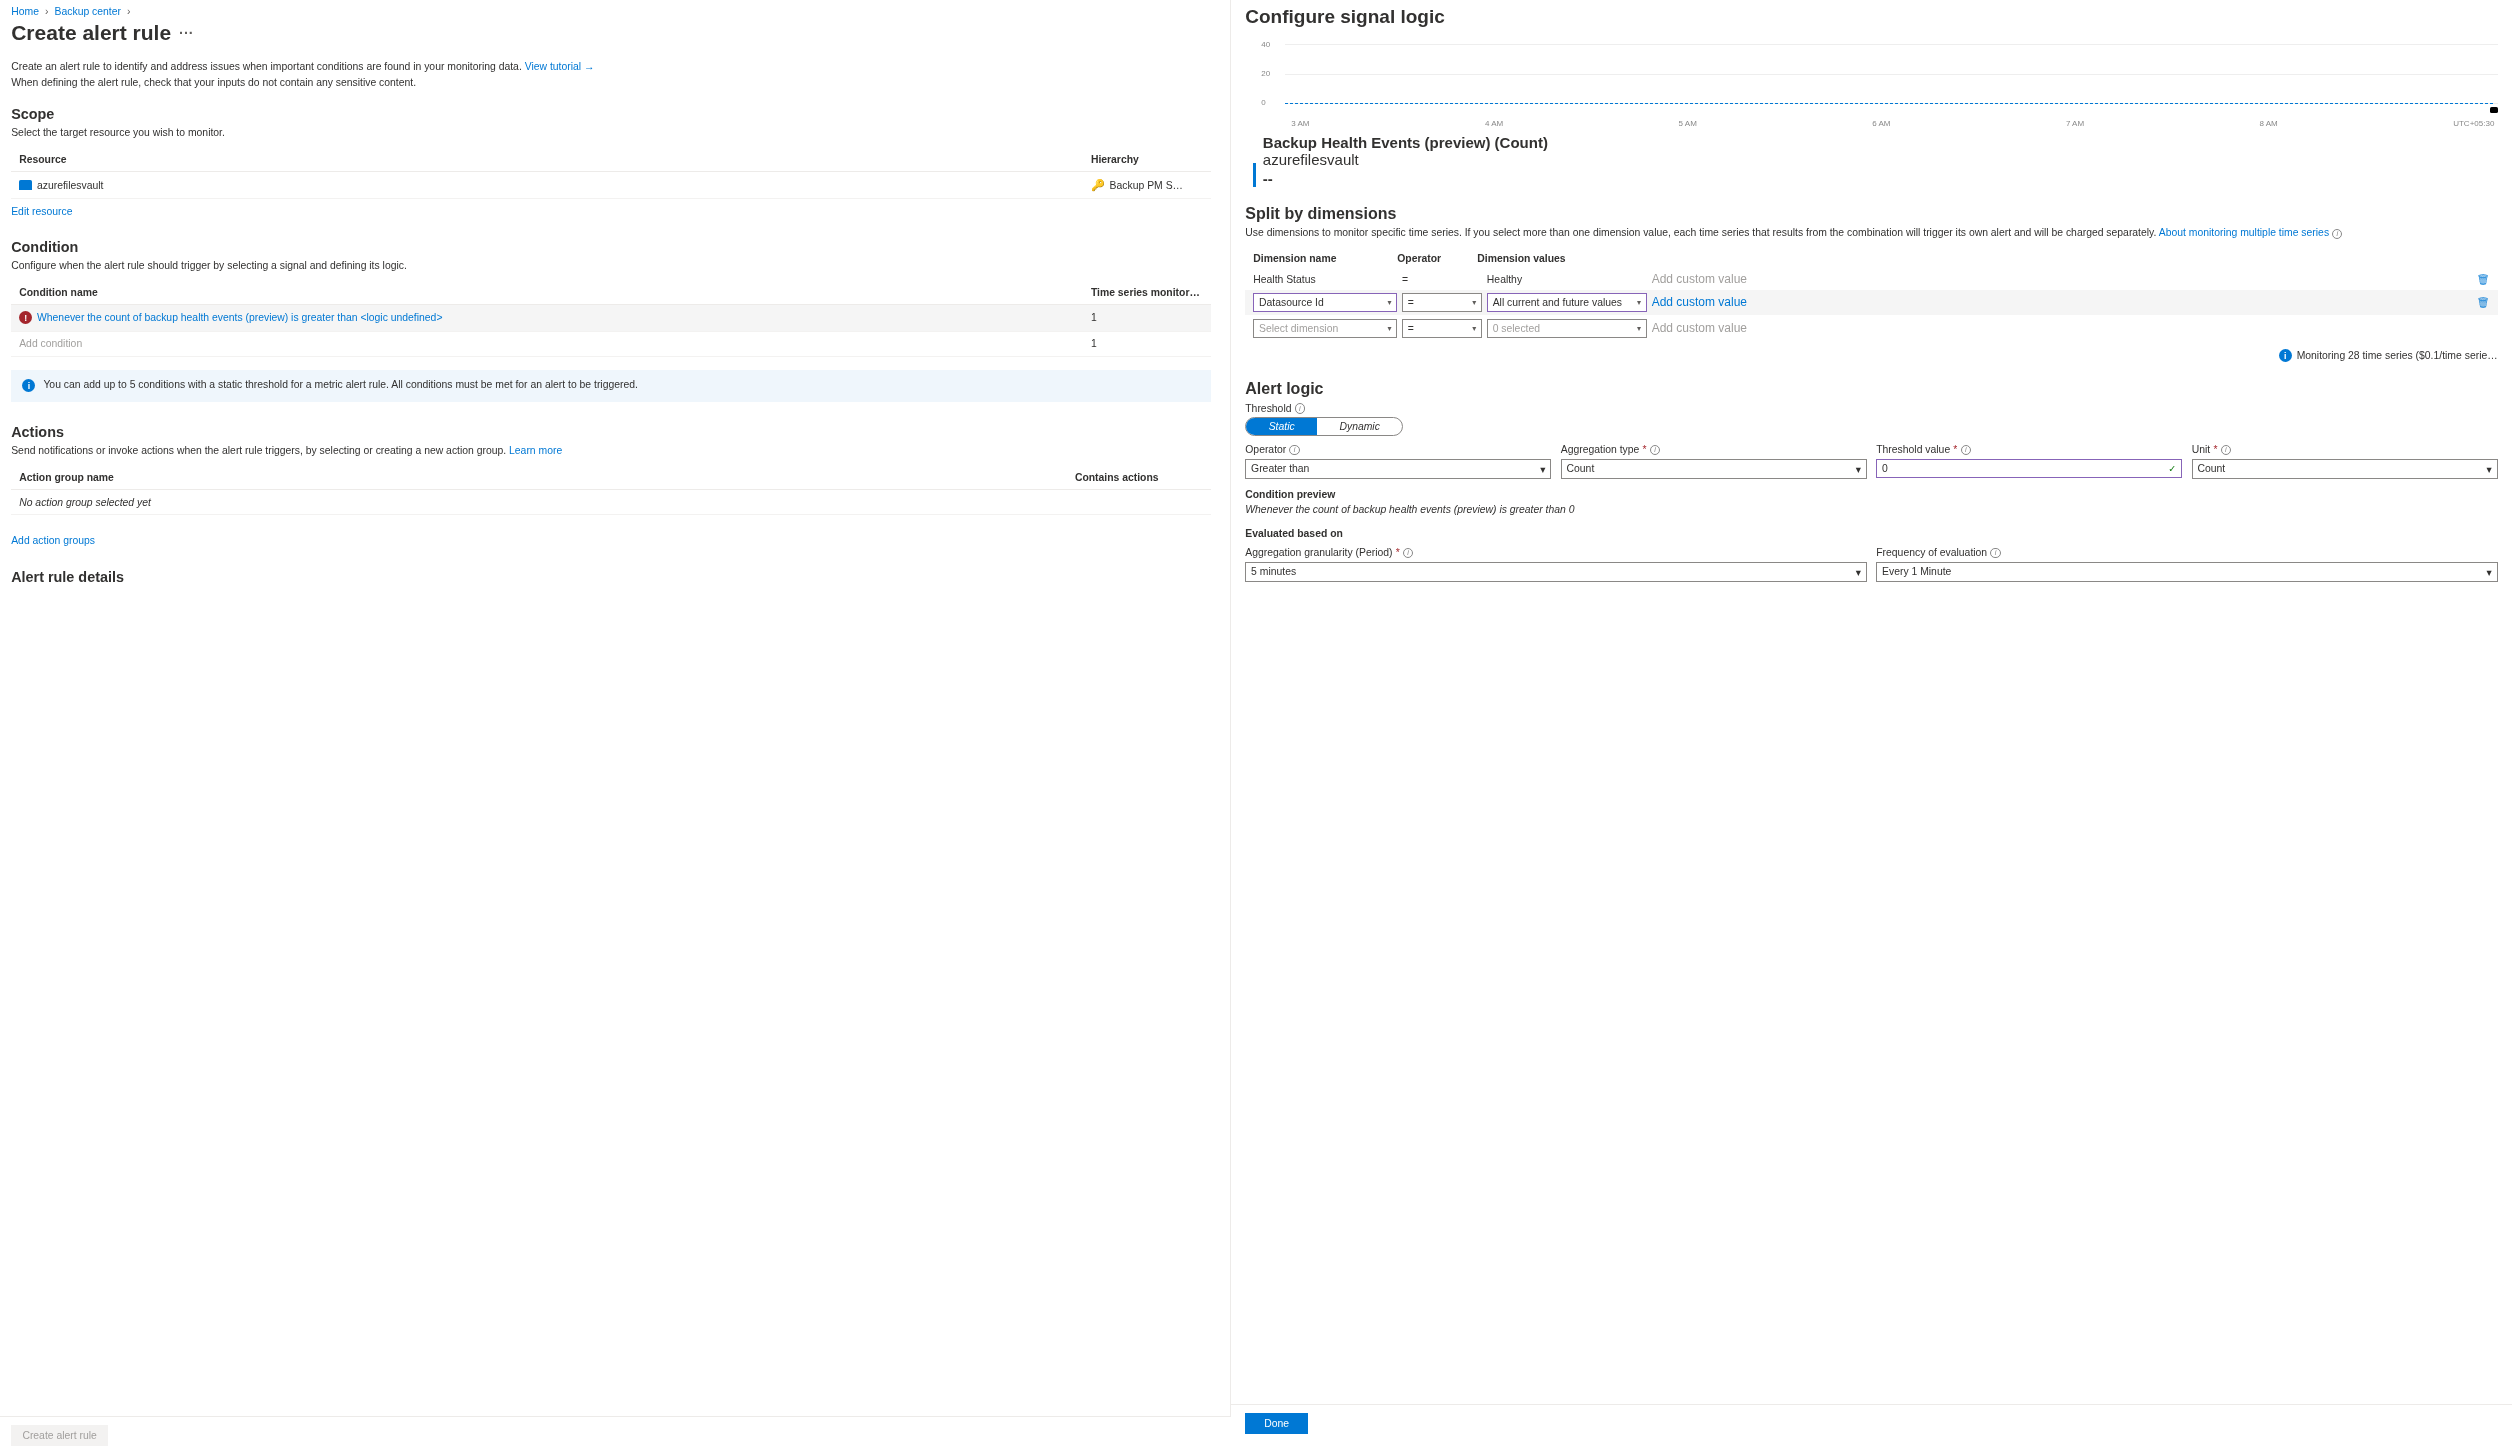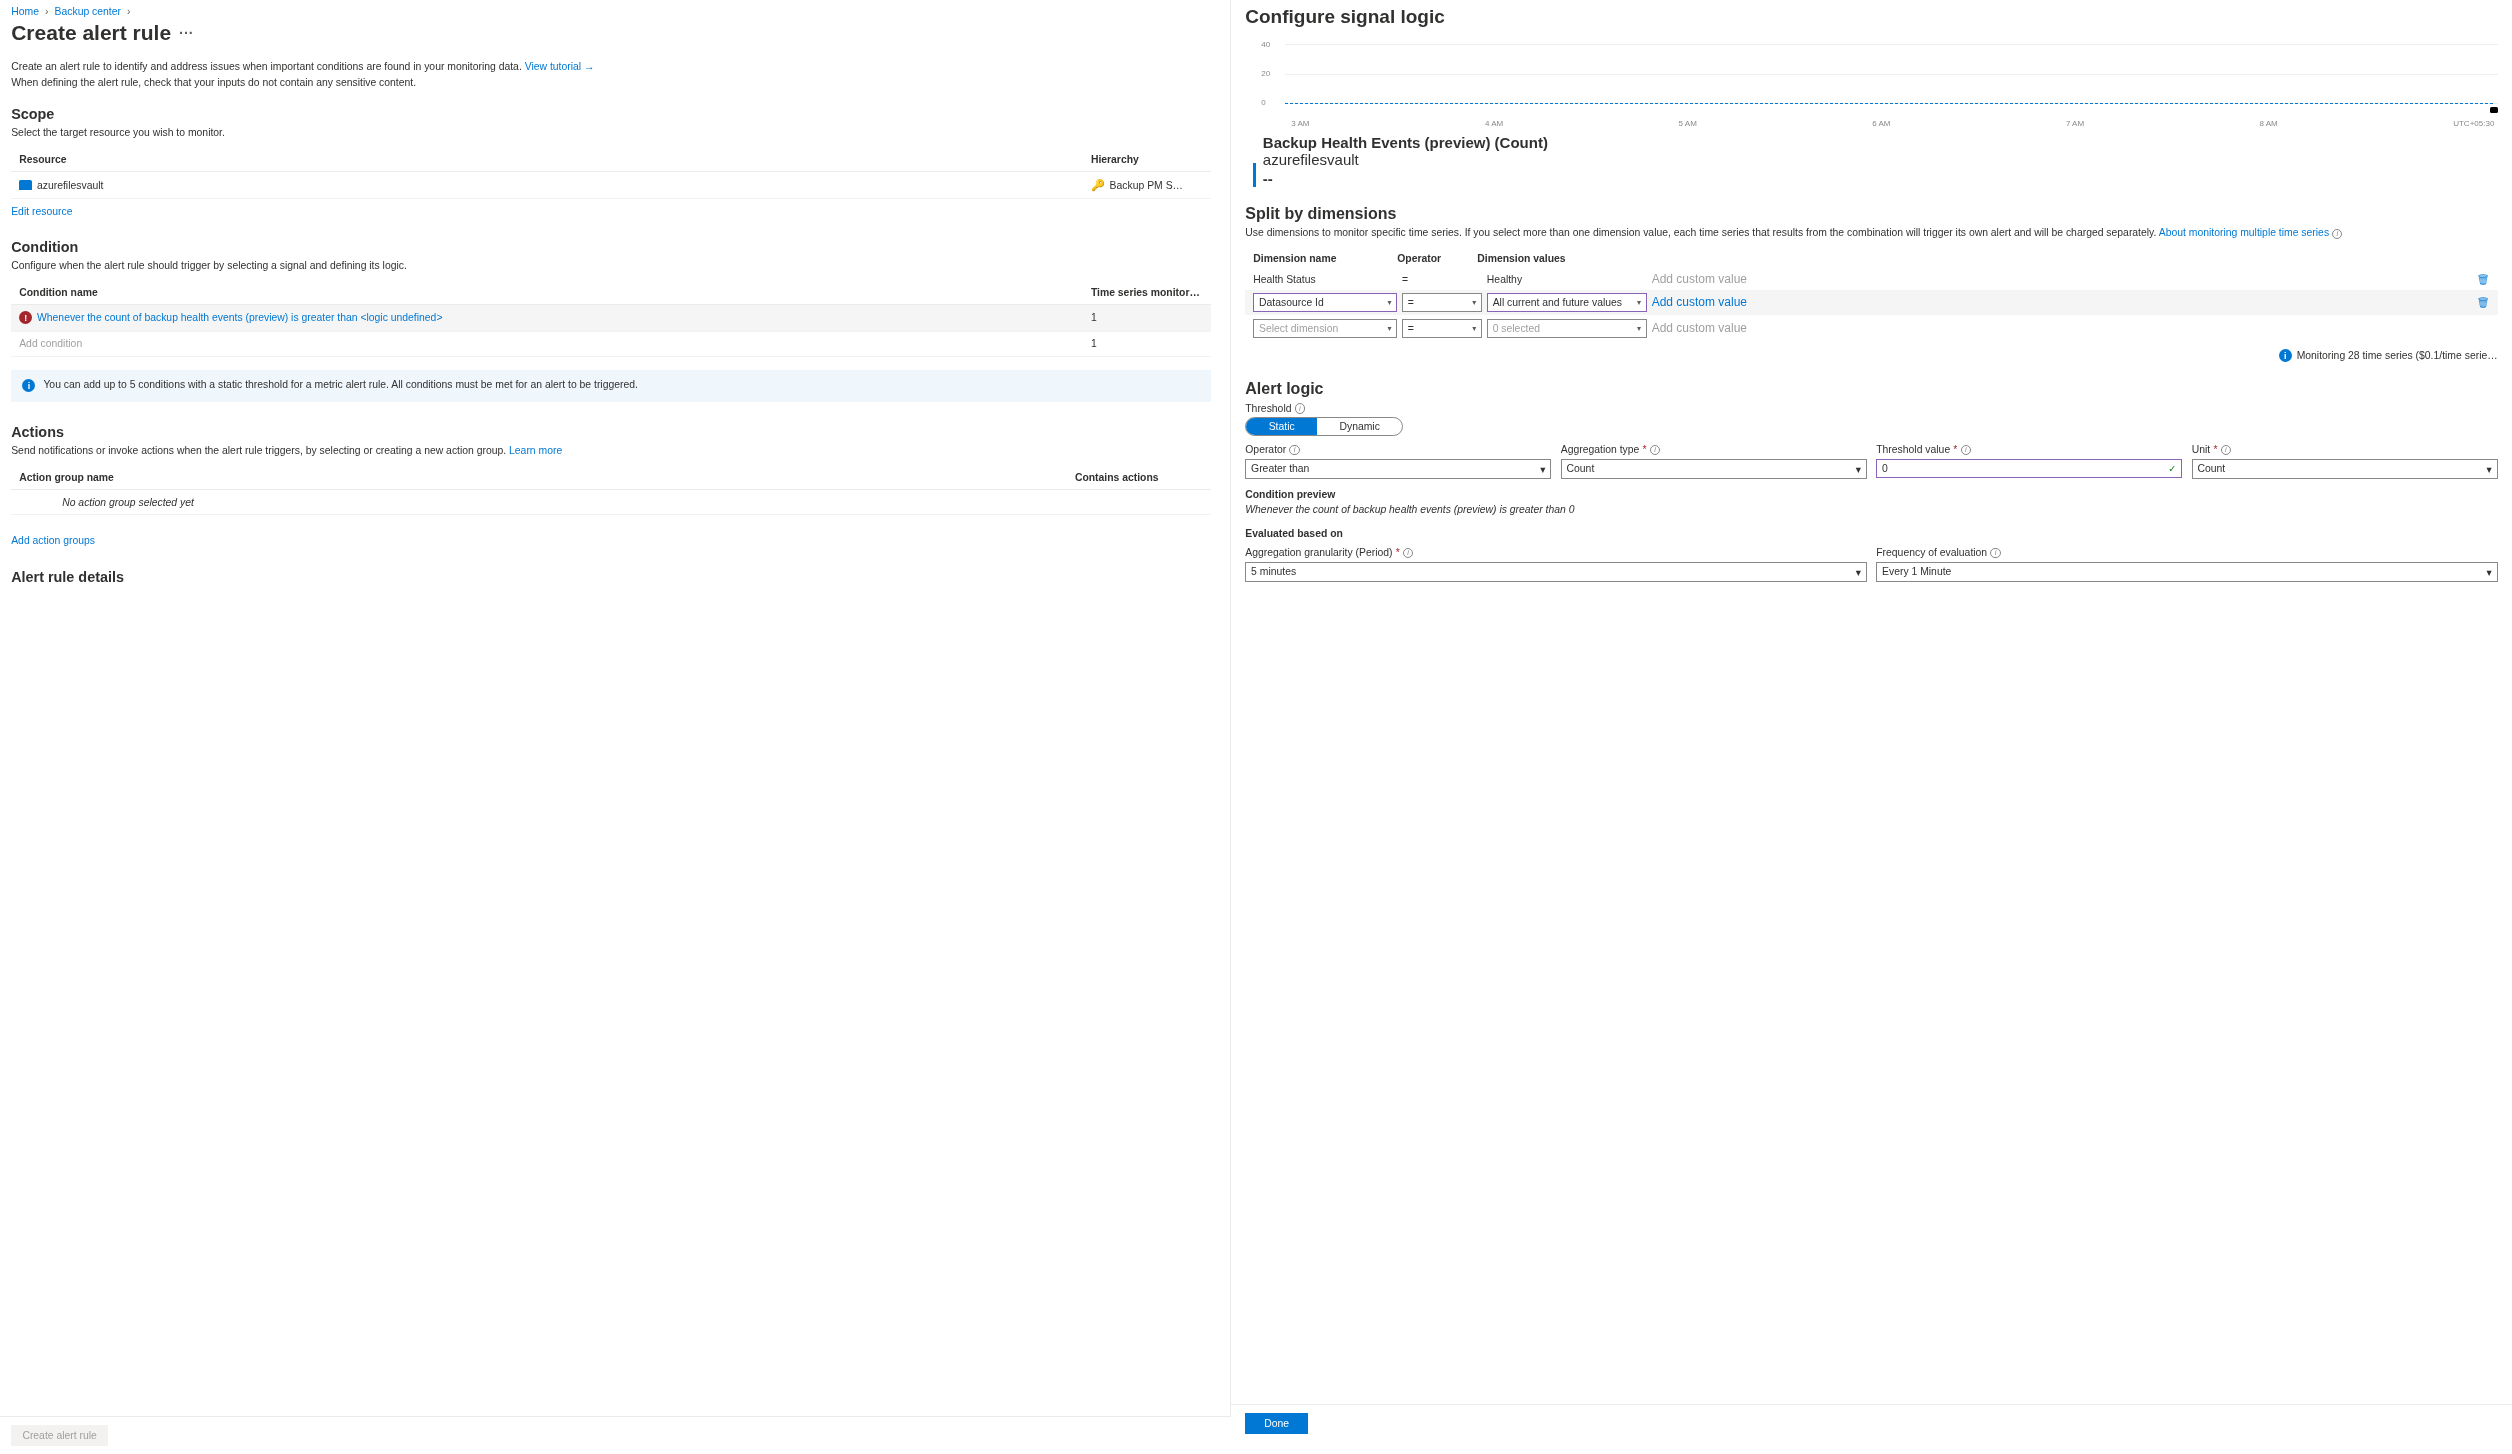--- a/index.html
+++ b/index.html
@@ -49,21 +49,21 @@
 .dc-custom { flex:1; font-size:12px; }
 .dc-del { flex:0 0 16px; color:#0078d4; cursor:pointer; text-align:right; }
 .select-box { border:0.8px solid #8a8886; padding:3.2px 4.8px; font-size:10.4px; display:flex; justify-content:space-between; align-items:center; background:#fff; cursor:pointer; }
 .select-box.purple { border-color:#8764b8; }
 .select-box .chev { font-size:8px; color:#605e5c; }
 .monitoring-note { display:flex; align-items:center; justify-content:flex-end; gap:4.8px; font-size:10.4px; margin:8px 0; }
 .field-label { font-size:10.4px; margin-bottom:3.2px; display:flex; align-items:center; gap:3.2px; }
 .info-icon { width:10.4px; height:10.4px; border:0.8px solid #888; border-radius:50%; display:inline-flex; align-items:center; justify-content:center; font-size:7.2px; color:#888; font-style:italic; }
 .req { color:#a4262c; }
 .toggle-pill { display:inline-flex; border:0.8px solid #8a8886; border-radius:11.2px; overflow:hidden; }
-.toggle-pill .opt { padding:3.2px 22.4px; font-size:10.4px; cursor:pointer; }
+.toggle-pill .opt { padding:3.2px 22.4px; font-size:10.4px; cursor:pointer;font-style:italic; }
 .toggle-pill .active { background:#0078d4; color:#fff; }
 .alert-row { display:flex; gap:9.6px; margin-top:8px; }
 .alert-col { flex:1; }
 .input-box { border:0.8px solid #8a8886; padding:3.2px 4.8px; font-size:10.4px; width:100%; display:flex; justify-content:space-between; align-items:center; background:#fff; }
 .input-box.purple { border-color:#8764b8; }
 .input-box .check { color:#107c10; font-size:9.6px; }
 .cond-preview { font-style:italic; font-size:10.4px; margin-top:4.8px; }
 .muted { color:#a19f9d; }
 .vault-icon { display:inline-block; width:13px; height:9.6px; background:#0078d4; border-radius:1.6px 1.6px 0 0; position:relative; }
 .key-icon { color:#ffb900; font-size:11.2px; }
@@ -134,21 +134,21 @@
   <h2 class="section" style="margin-top:22.4px;">Actions</h2>
   <p class="section-desc">
     <span>Send notifications or invoke actions when the alert rule triggers, by selecting or creating a new action group. </span><a class="link">Learn more</a>
   </p>
   <div class="table">
     <div class="table-header">
       <div class="col-resource">Action group name</div>
       <div class="col-hier" style="flex:0 0 128px;">Contains actions</div>
     </div>
     <div class="table-row">
-      <div class="col-resource" style="font-style:italic;margin-left:43px;">No action group selected yet</div>
+      <div class="col-resource" style="font-style:italic;">No action group selected yet</div>
     </div>
   </div>
   <p style="margin-top:20px;"><a class="link">Add action groups</a></p>
 
   <h2 class="section" style="margin-top:22.4px;">Alert rule details</h2>
 
   <div class="bottom-bar-left">
     <button class="btn-disabled">Create alert rule</button>
   </div>
 </div>

